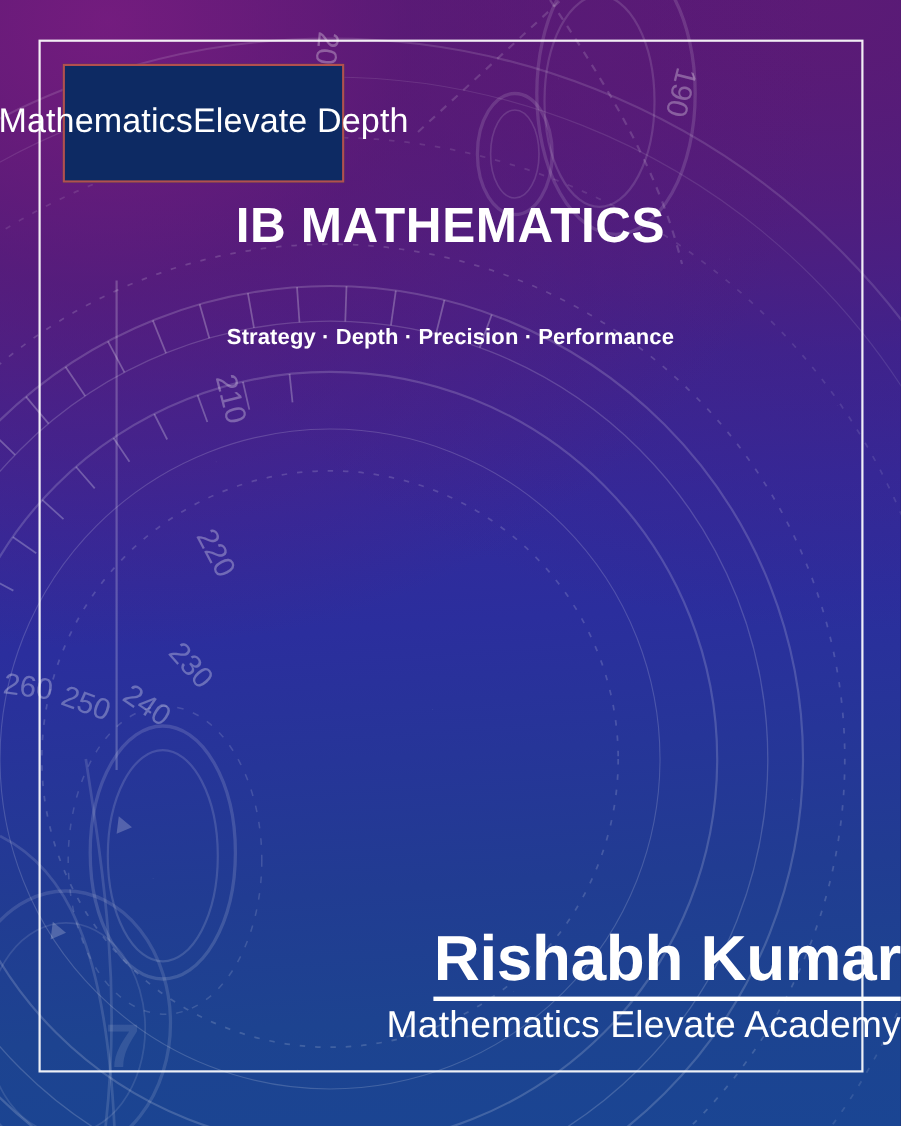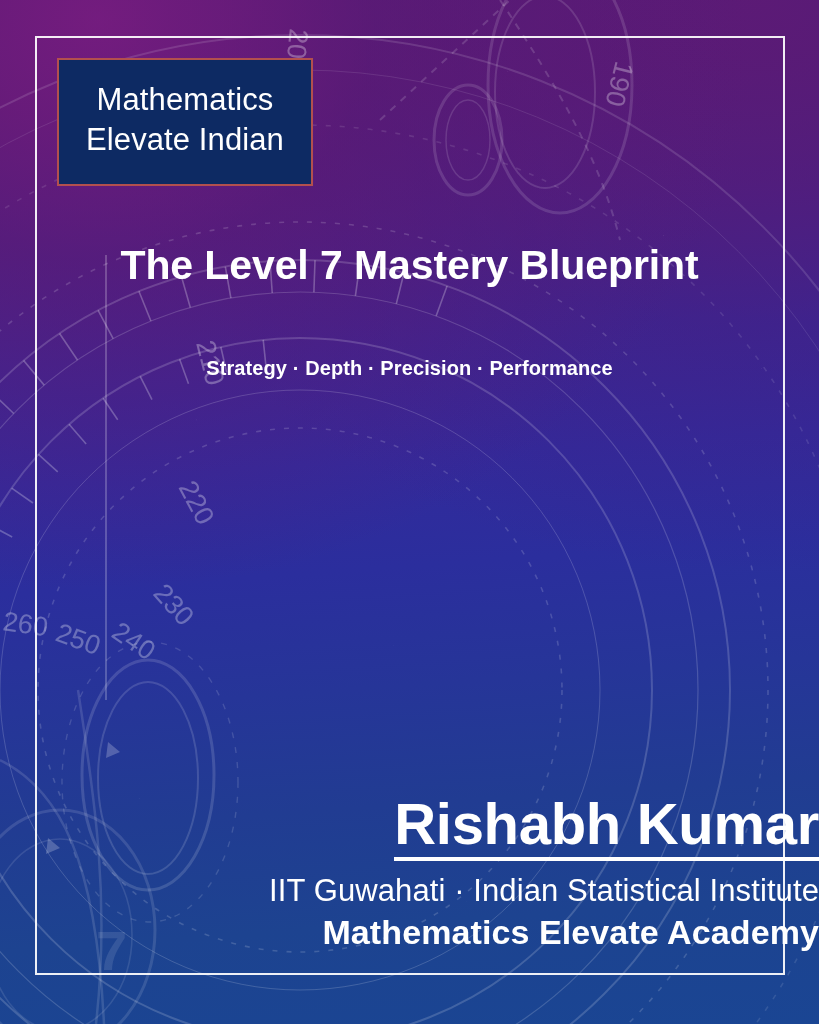--- a/index.html
+++ b/index.html
@@ -68,26 +68,26 @@
     box-sizing: border-box;
     pointer-events: none;
   }
 
   
   .badge {
     position: absolute;
     left: 57px;
     top: 58px;
     width: 256px;
-    height: 128px;
+    height: 108px;
     background: #0d2a63;
     border: 2px solid #b2504e;
     box-sizing: border-box;
     display: flex;
-    flex-direction: column;
+    flex-direction: row;
     align-items: center;
     justify-content: center;
     padding: 4px 10px 8px;
   }
   .badge-line {
     color: #ffffff;
     font-size: 31px;
     line-height: 1.28;
     font-weight: 400;
     letter-spacing: .1px;
@@ -150,21 +150,21 @@
   .presenter-credentials {
     margin-top: 12px;
     font-size: 31px;
     font-weight: 400;
     line-height: 1.18;
     letter-spacing: .1px;
   }
   .presenter-org {
     margin-top: 2px;
     font-size: 34px;
-    font-weight: 700;
+    font-weight: 400;
     line-height: 1.18;
     letter-spacing: .1px;
   }
 </style>
 </head>
 <body>
 
 <div id="poster">
 
   <div class="bg-layer">
@@ -275,29 +275,28 @@
       </g>
     </svg>
   </div>
 
   <div class="bg-layer bg-noise"></div>
 
   <div class="frame"></div>
 
   <div class="badge">
     <div class="badge-line">Mathematics</div>
-    <div class="badge-line">Elevate Indian</div>
+    <div class="badge-line">Elevate Depth</div>
   </div>
 
   <div class="headline">
-    <div class="subtitle">The Level 7 Mastery Blueprint</div>
+    <div class="course-line-1">IB MATHEMATICS</div>
     <div class="tagline">Strategy · Depth · Precision · Performance</div>
   </div>
 
   <div class="presenter">
     <div>
       <span class="presenter-name">Rishabh Kumar</span>
     </div>
-    <div class="presenter-credentials">IIT Guwahati · Indian Statistical Institute</div>
     <div class="presenter-org">Mathematics Elevate Academy</div>
   </div>
 
 </div>
 
 </body></html>

